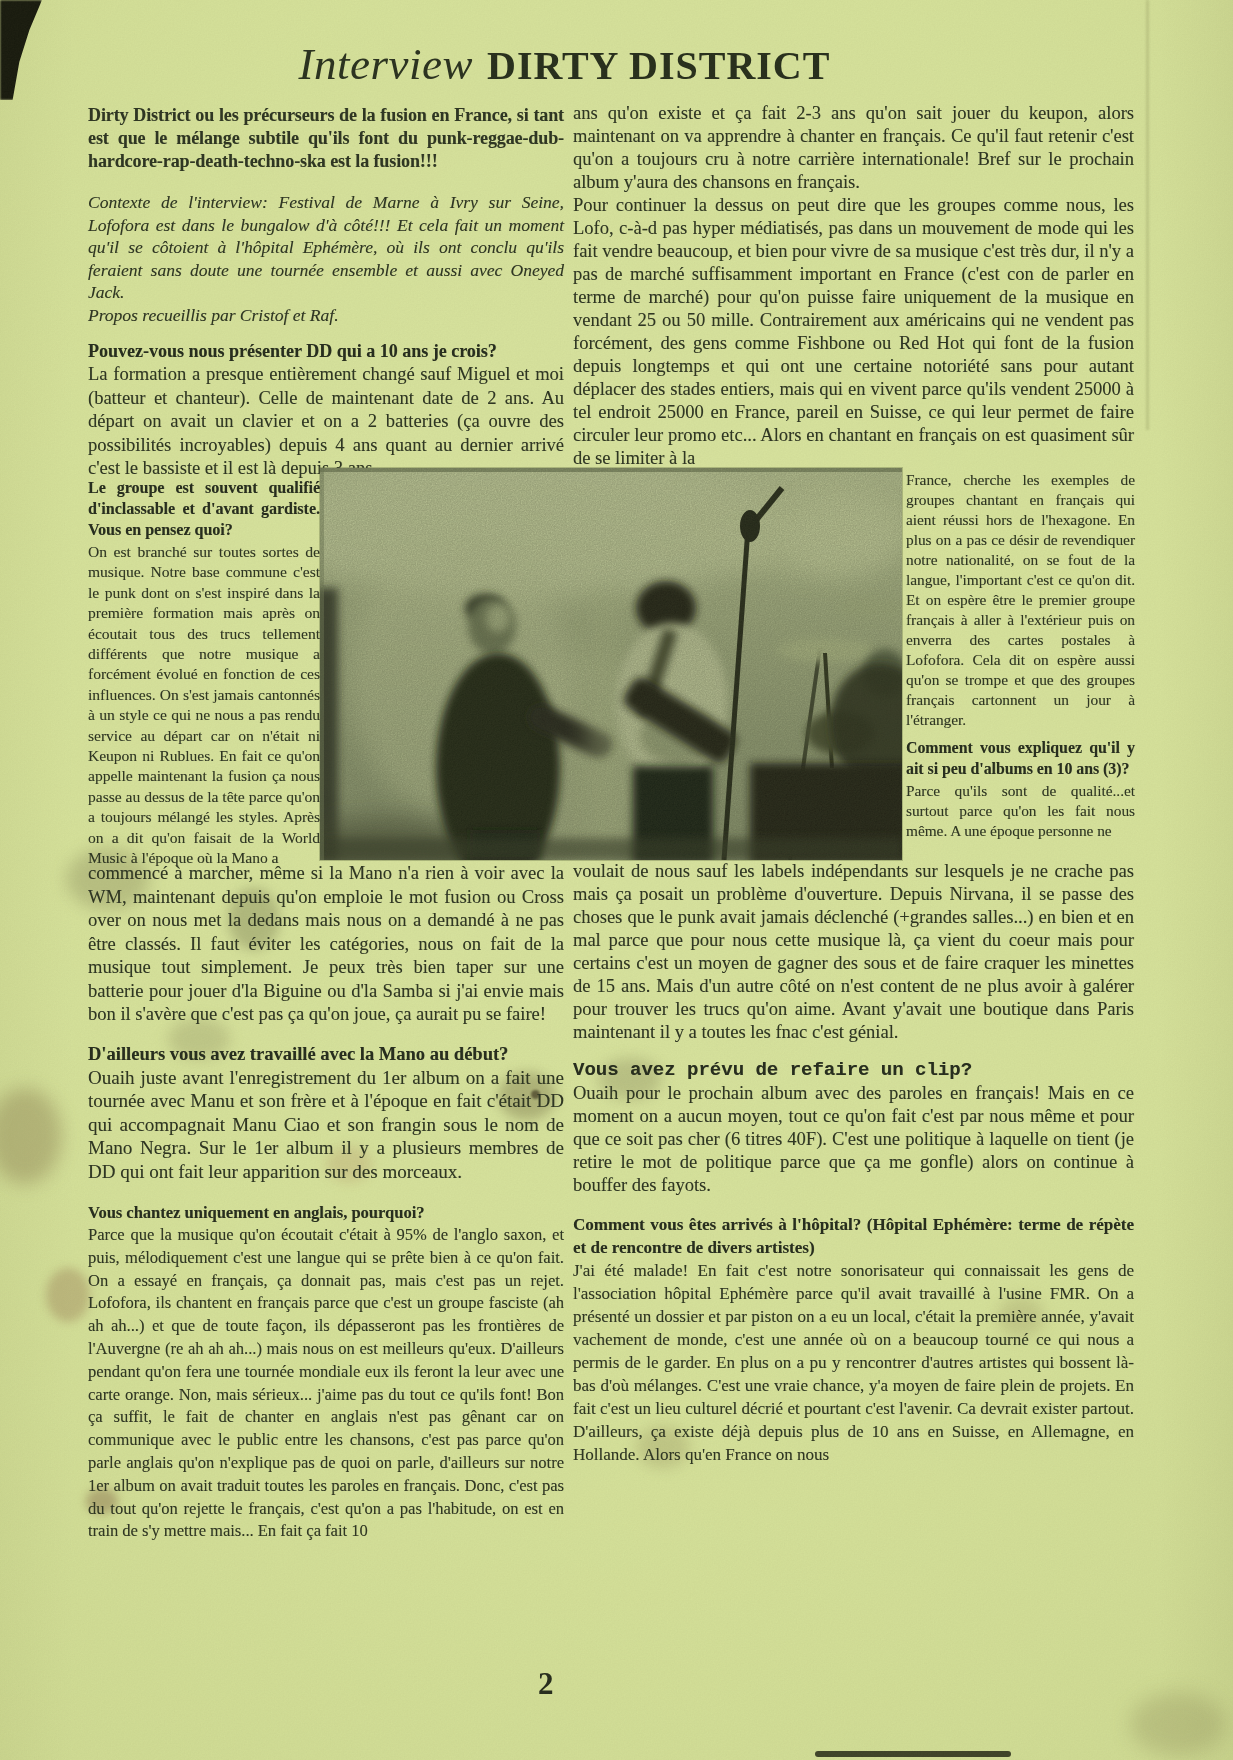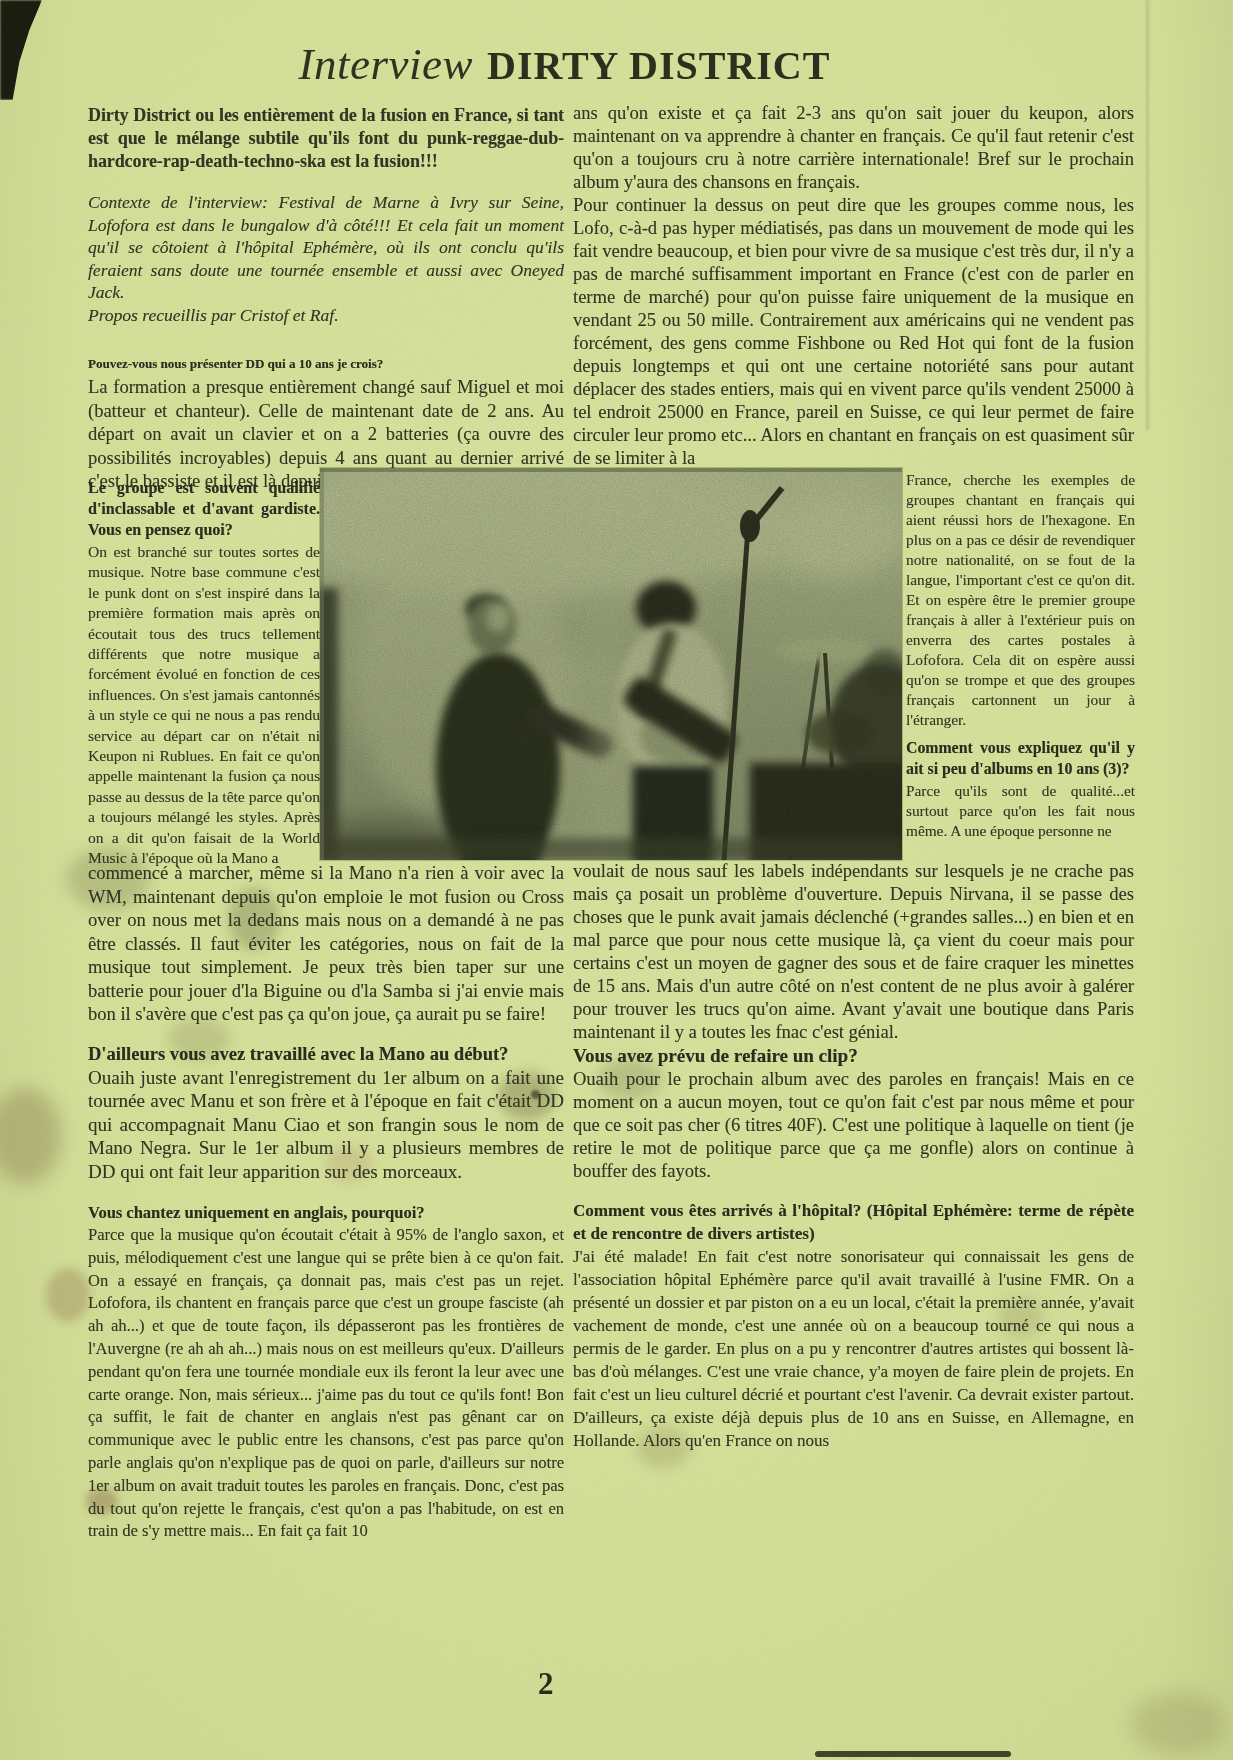--- a/index.html
+++ b/index.html
@@ -22,42 +22,42 @@
   
   .title{position:absolute;left:0;right:0;top:38px;text-align:center;transform:translateX(-52px);white-space:nowrap;}
   .t-italic{font-style:italic;font-weight:500;font-size:45px;letter-spacing:0.5px;color:#252d1c;}
   .t-bold{font-weight:700;font-size:40px;letter-spacing:1px;color:#222a19;margin-left:14px;}
 
   
   .lt{left:88px;top:104px;width:476px;}
   .lt .lead{font-weight:700;font-size:18px;line-height:23px;letter-spacing:-0.1px;}
   .lt .ctx{font-style:italic;font-size:17.5px;line-height:22.5px;margin-top:18px;}
   .lt .credit{font-style:italic;font-size:17.5px;line-height:22.5px;}
-  .lt h3{font-size:13px;line-height:24px;margin-top:26px;white-space:nowrap;}
+  .lt h3{font-size:18px;line-height:24px;margin-top:13px;white-space:nowrap;}
   .lt .ans{font-size:18.5px;line-height:23.5px;}
 
   
   .ln{left:88px;top:445px;width:232px;font-size:15.5px;line-height:20.4px;hyphens:auto;margin-top:32px;}
   .ln h3{font-size:16px;line-height:21px;margin-bottom:2px;}
   .rn{left:906px;top:470px;width:229px;font-size:15.3px;line-height:20px;hyphens:auto;}
   .rn h3{font-size:15.8px;line-height:20.5px;margin-top:8px;margin-bottom:2px;}
 
   
   .lb{left:88px;top:862px;width:476px;}
   .lb .cont{font-size:18.5px;line-height:23.5px;}
   .lb h3.q{font-size:18.5px;line-height:24px;margin-top:15px;white-space:nowrap;}
   .lb .ans{font-size:19px;line-height:23.5px;}
   .lb h3.qs{font-size:16.5px;line-height:22px;margin-top:19px;white-space:nowrap;}
   .lb .small{font-size:16.5px;line-height:22.8px;}
 
   
   .rt{left:573px;top:102px;width:561px;font-size:18.5px;line-height:23px;}
   .rb{left:573px;top:860px;width:561px;}
   .rb .ans{font-size:18.5px;line-height:23px;}
-  .rb h3.q{font-size:19px;line-height:24px;white-space:nowrap;}
+  .rb h3.q{font-size:19px;line-height:24px;margin-top:14px;white-space:nowrap;font-family:Liberation Mono, monospace;}
   .rb h3.qs{font-size:17px;line-height:22.5px;margin-top:17px;}
   .rb .small{font-size:17px;line-height:23px;}
 
   
   .photo{position:absolute;left:320px;top:468px;width:582px;height:392px;overflow:hidden;
          box-shadow:0 0 0 1px rgba(90,100,60,0.35), 0 0 10px rgba(70,80,40,0.25) inset;}
   .photo svg{display:block;}
 
   
   .pageno{position:absolute;left:538px;top:1666px;font-size:31px;font-weight:700;color:#20271a;}
@@ -102,21 +102,21 @@
   <div class="stain s10"></div>
   <div class="stain s11"></div>
   <div class="stain s12"></div>
   <div class="stain dot1"></div>
 
   <header class="title">
     <span class="t-italic">Interview</span><span class="t-bold">DIRTY DISTRICT</span>
   </header>
 
   <section class="blk lt">
-    <p class="lead">Dirty District ou les entièrement de la fusion en France, si tant est que le mélange subtile qu'ils font du punk-reggae-dub-hardcore-rap-death-techno-ska est la fusion!!!</p>
+    <p class="lead">Dirty District ou les précurseurs de la fusion en France, si tant est que le mélange subtile qu'ils font du punk-reggae-dub-hardcore-rap-death-techno-ska est la fusion!!!</p>
     <p class="ctx">Contexte de l'interview: Festival de Marne à Ivry sur Seine, Lofofora est dans le bungalow d'à côté!!! Et cela fait un moment qu'il se côtoient à l'hôpital Ephémère, où ils ont conclu qu'ils feraient sans doute une tournée ensemble et aussi avec Oneyed Jack.</p>
     <p class="credit">Propos recueillis par Cristof et Raf.</p>
     <h3>Pouvez-vous nous présenter DD qui a 10 ans je crois?</h3>
     <p class="ans">La formation a presque entièrement changé sauf Miguel et moi (batteur et chanteur). Celle de maintenant date de 2 ans. Au départ on avait un clavier et on a 2 batteries (ça ouvre des possibilités incroyables) depuis 4 ans quant au dernier arrivé c'est le bassiste et il est là depuis 3 ans.</p>
   </section>
 
   <div class="photo" role="img" aria-label="Photo noir et blanc du groupe Dirty District sur scène: chanteur, bassiste au micro, batterie et cymbales">
     <svg width="582" height="392" viewBox="0 0 582 392" xmlns="http://www.w3.org/2000/svg">
       <defs>
         <linearGradient id="pbg" x1="0" y1="0" x2="0" y2="1">

